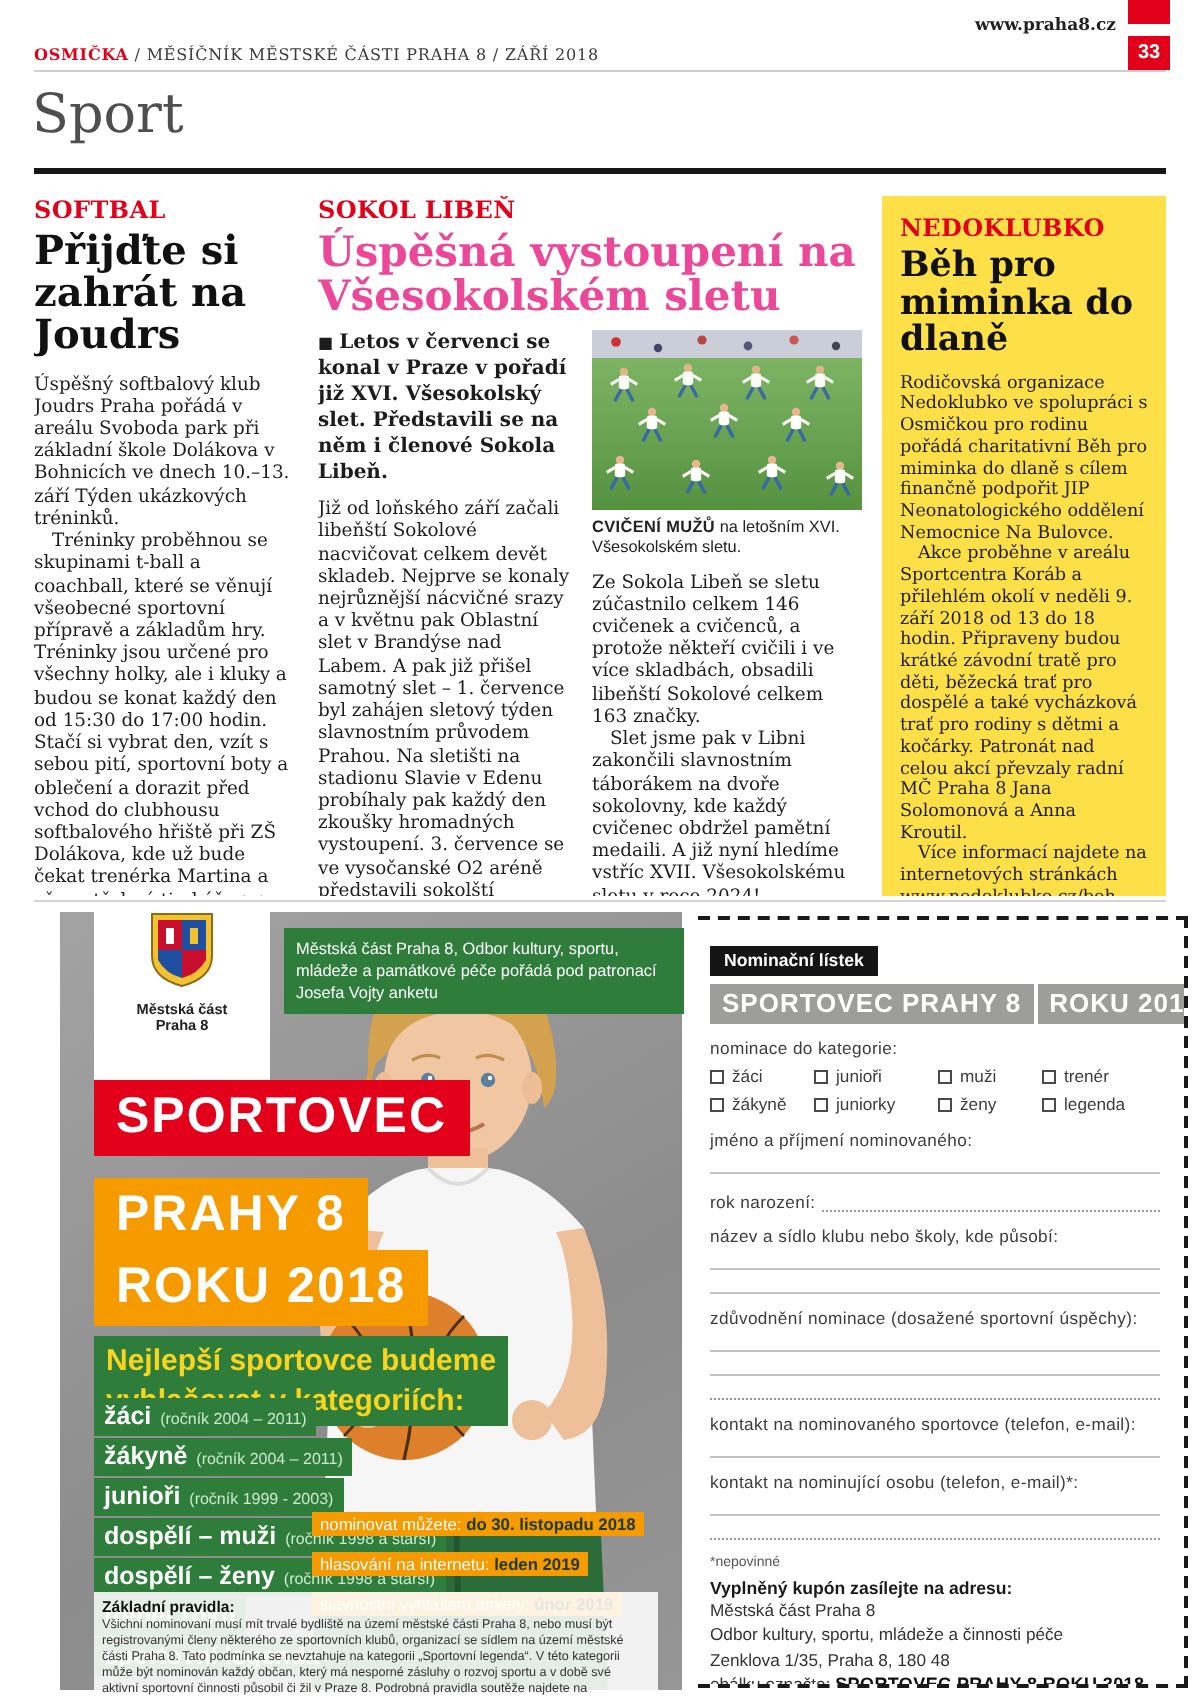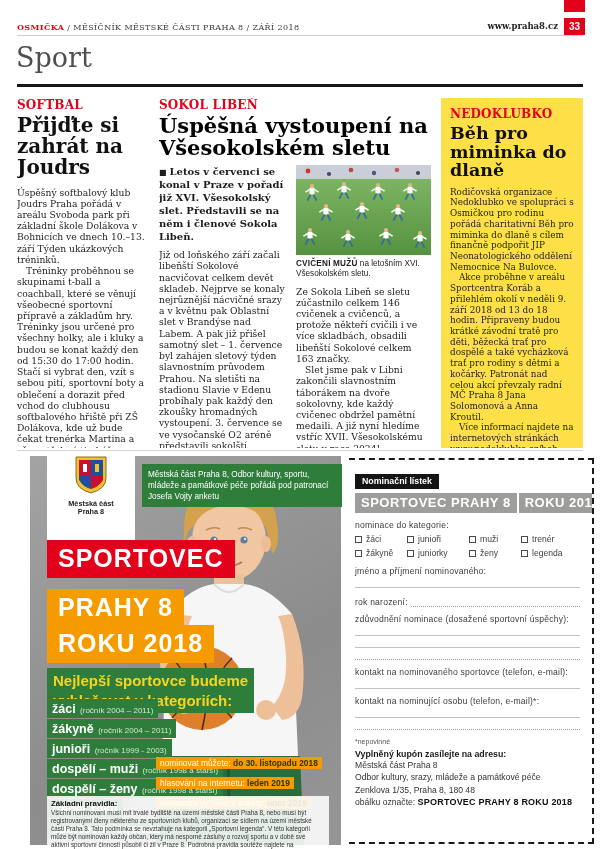--- a/index.html
+++ b/index.html
@@ -5,36 +5,36 @@
   * { margin:0; padding:0; box-sizing:border-box; }
   html,body { background:#e9e9e9; }
   .page {
     position:relative; width:600px; height:849px; margin:0 auto;
     background:#ffffff; overflow:hidden;
     font-family:"Liberation Sans", sans-serif; color:#1c1c1c;
   }
   
   .masthead { position:absolute; top:22px; left:17px; font-family:"DejaVu Serif", serif; font-size:8px; letter-spacing:.4px; color:#3a3a3a; }
   .masthead .brand { color:#e2001a; font-weight:bold; }
-  .website { position:absolute; top:21px; right:42px; font-family:"DejaVu Serif", serif; font-size:8.5px; font-weight:bold; color:#222; }
+  .website { position:absolute; top:8px; right:42px; font-family:"DejaVu Serif", serif; font-size:8.5px; font-weight:bold; color:#222; }
   .corner-strip { position:absolute; top:0; right:15px; width:21px; height:12px; background:#e2001a; }
   .page-num { position:absolute; top:18px; right:15px; width:21px; height:17px; background:#e2001a; color:#fff; font-size:10px; font-weight:bold; text-align:center; line-height:17px; }
   .hairline { position:absolute; top:35px; left:17px; right:17px; height:1px; background:#cfcfcf; }
   .section-title { position:absolute; top:42px; left:16px; font-family:"DejaVu Serif", serif; font-size:27px; color:#4f4f4f; }
   .black-rule { position:absolute; top:84px; left:17px; right:17px; height:3px; background:#161616; }
 
   
   .cols { position:absolute; top:98px; left:17px; right:17px; height:350px; display:flex; gap:10px; }
   .col { overflow:hidden; }
   .col-left { width:132px; }
   .col-mid { width:272px; }
   .col-right { flex:1; }
   .kicker { font-family:"DejaVu Serif", serif; font-weight:bold; font-size:12px; color:#e2001a; margin-bottom:3px; letter-spacing:.2px; }
   .art-title { font-family:"DejaVu Serif", serif; font-weight:bold; font-size:20px; line-height:1.06; color:#111; margin-bottom:8px; }
-  .big-title { font-family:"DejaVu Serif", serif; font-weight:bold; font-size:21px; line-height:1.05; color:#000000; margin-bottom:6px; }
+  .big-title { font-family:"DejaVu Serif", serif; font-weight:bold; font-size:21px; line-height:1.05; color:#ec4899; margin-bottom:6px; }
   .body-text { font-family:"DejaVu Serif", serif; font-size:9.2px; line-height:1.22; color:#1d1d1d; text-align:left; }
   .body-text + .body-text { text-indent:9px; }
   .lead { font-family:"DejaVu Serif", serif; font-weight:bold; font-size:10px; line-height:1.3; margin-bottom:6px; }
   .lead .sq { font-size:8px; margin-right:3px; }
   .sokol-cols { display:flex; gap:9px; }
   .sokol-c1 { width:128px; }
   .sokol-c2 { flex:1; }
   .photo-wrap { width:100%; height:90px; overflow:hidden; margin-bottom:4px; }
   .caption { font-size:8.2px; line-height:1.25; color:#222; margin-bottom:6px; }
   .caption b { letter-spacing:.2px; }
@@ -317,20 +317,25 @@
     <div class="field">
       <div class="f-label">jméno a příjmení nominovaného:</div>
       <div class="fline"></div>
     </div>
 
     <div class="inline-field">
       <span class="f-label">rok narození:</span>
       <span class="dotline"></span>
     </div>
 
+    <div class="field">
+      <div class="f-label">název a sídlo klubu nebo školy, kde působí:</div>
+      <div class="fline"></div>
+      <div class="fline"></div>
+    </div>
 
     <div class="field">
       <div class="f-label">zdůvodnění nominace (dosažené sportovní úspěchy):</div>
       <div class="fline"></div>
       <div class="fline"></div>
       <div class="fline dotted"></div>
     </div>
 
     <div class="field">
       <div class="f-label">kontakt na nominovaného sportovce (telefon, e-mail):</div>
@@ -339,18 +344,18 @@
 
     <div class="field">
       <div class="f-label">kontakt na nominující osobu (telefon, e-mail)*:</div>
       <div class="fline"></div>
       <div class="fline dotted"></div>
     </div>
 
     <div class="note">*nepovinné</div>
     <div class="send-title">Vyplněný kupón zasílejte na adresu:</div>
     <div class="addr">Městská část Praha 8</div>
-    <div class="addr">Odbor kultury, srazy, mládeže a památkové péče</div>
+    <div class="addr">Odbor kultury, sportu, mládeže a činnosti péče</div>
     <div class="addr">Zenklova 1/35, Praha 8, 180 48</div>
     <div class="envelope"><span>obálku označte: </span><b>SPORTOVEC PRAHY 8 ROKU 2018</b></div>
   </div>
 
 </div>
 
 </body></html>

